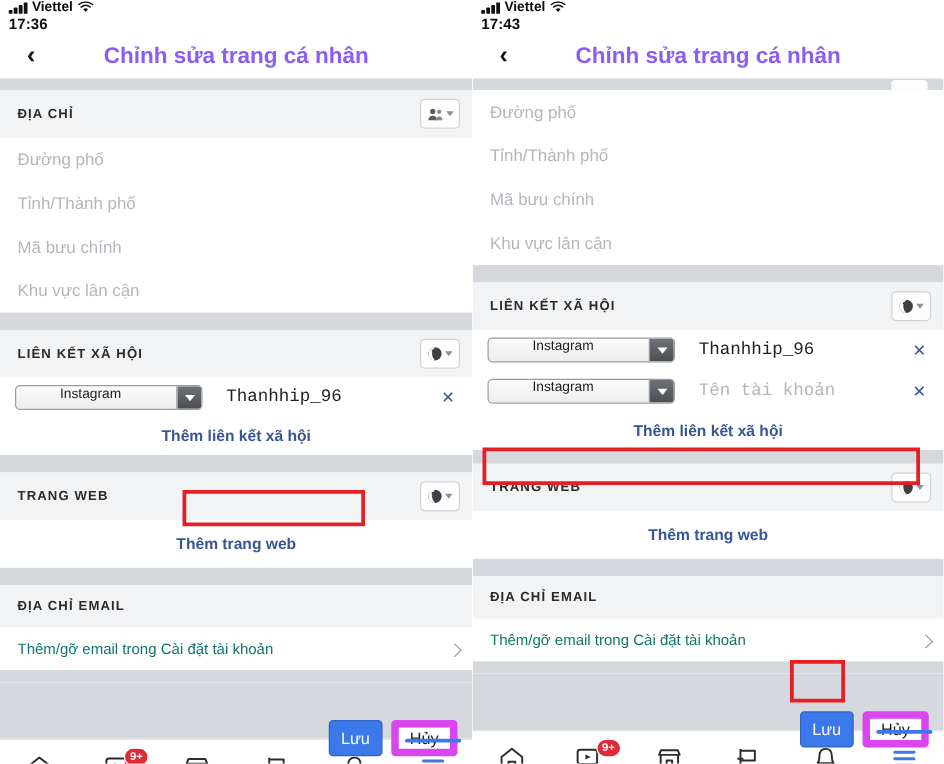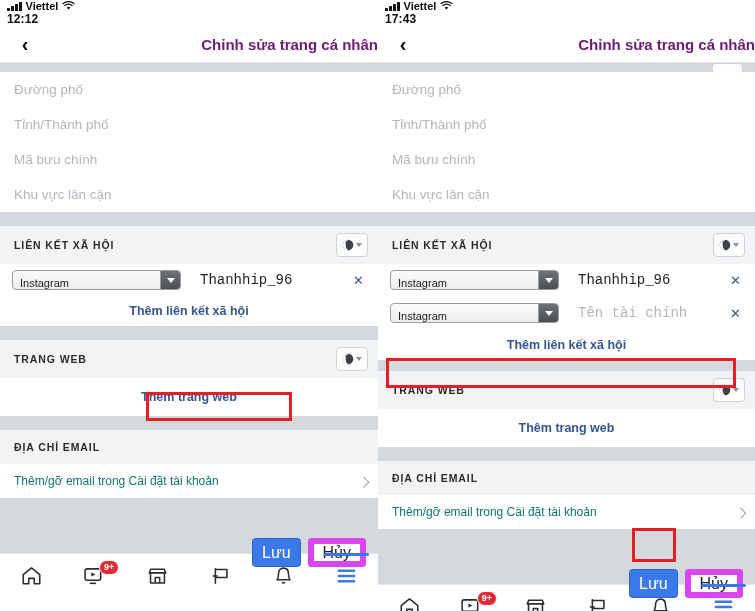--- a/index.html
+++ b/index.html
@@ -35,22 +35,22 @@
   .batt .nub { width: 1.6px; height: 4px; background: #111; border-radius: 0 1px 1px 0; margin-left: 1px; }
 
   
   .navbar {
     height: 36px; display: flex; align-items: center; position: relative;
     background: #fff; padding: 0 12px;
   }
   .back-btn { width: 26px; display: flex; align-items: center; justify-content: center;
               font-size: 20px; font-weight: 700; color: #111; line-height: 1; }
   .nav-title {
-    position: absolute; left: 0; right: 0; text-align: right;
-    font-size: 15px; font-weight: bold; color: #701a75; pointer-events: none;
+    position: absolute; left: 0; right: 0; text-align: center;
+    font-size: 18px; font-weight: bold; color: #8b5cf6; pointer-events: none;
   }
   .nav-divider { height: 1px; background: #e2e3e6; }
 
   
   .content { position: relative; background: #fff; overflow: hidden; }
   .band { background: #d5d8dd; }
   .band.thin { height: 9px; }
   .band.pad  { height: 14px; }
 
   .section-head {
@@ -72,23 +72,23 @@
   .ph-row {
     height: 35px; display: flex; align-items: center; padding: 0 14px;
     font-size: 13.5px; color: #b3b6bb; background: #fff;
   }
 
   .social-row {
     height: 32px; display: flex; align-items: center; padding: 0 12px;
     background: #fff; position: relative;
   }
   .select {
-    width: 169px; height: 20px; border: 1px solid #9a9ca0; border-radius: 4px;
+    width: 150px; height: 20px; border: 1px solid #9a9ca0; border-radius: 4px;
     background: linear-gradient(#fbfbfb,#eceded);
-    display: flex; align-items: flex-end; position: relative; overflow: hidden;
+    display: flex; align-items: flex-start; position: relative; overflow: hidden; padding-left: 28px;
   }
   .select .val { font-size: 11px; color: #1b1b1b; padding-left: 7px; }
   .select .arrow {
     position: absolute; right: 0; top: 0; bottom: 0; width: 20px;
     background: linear-gradient(#6e7175,#4b4e52);
     border-left: 1px solid #9a9ca0;
     display: flex; align-items: center; justify-content: center;
   }
   .select .arrow .tri { width: 0; height: 0; border-left: 4px solid transparent;
                         border-right: 4px solid transparent; border-top: 5px solid #fff; }
@@ -111,21 +111,21 @@
   }
   .chev { position: absolute; right: 13px; top: 50%; transform: translateY(-50%);
           width: 8px; height: 8px; border-right: 1.6px solid #9b9ea3;
           border-top: 1.6px solid #9b9ea3; rotate: 45deg; }
 
   
   .actionbar {
     background: #d5d8dd; height: 45px; display: flex; align-items: center;
     justify-content: flex-end; padding-right: 12px; gap: 7px; position: relative;
   }
-  .btn { height: 29px; min-width: 36px; border-radius: 3.5px; font-size: 16px;
+  .btn { height: 29px; min-width: 36px; border-radius: 3.5px; font-size: 13px;
          display: flex; align-items: center; justify-content: center; padding: 0 9px; margin-top: 44px; }
   .btn.primary { background: #3b79ea; color: #fff; border: 1px solid #2f63c4; }
   .btn.ghost   { background: #fff; color: #1c1e21; border: 6px solid #d946ef; }
 
   
   .tabbar {
     height: 45px; background: #fff; display: flex; align-items: center;
     border-top: 1px solid #e5e6e9;
   }
   .tab { flex: 1; display: flex; align-items: center; justify-content: center;
@@ -164,21 +164,21 @@
             <i></i>
             <i></i>
           </span>
         <span class="carrier">Viettel</span>
         <svg width="13" height="10" viewBox="0 0 13 10">
           <path d="M6.5 8.6 L4.6 6.4 A3.2 3.2 0 0 1 8.4 6.4 Z" fill="#111"></path>
           <path d="M2.9 4.6 A5.6 5.6 0 0 1 10.1 4.6" stroke="#111" stroke-width="1.3" fill="none" stroke-linecap="round"></path>
           <path d="M1.1 2.6 A8.3 8.3 0 0 1 11.9 2.6" stroke="#111" stroke-width="1.3" fill="none" stroke-linecap="round"></path>
         </svg>
       </div>
-      <div class="sb-center">12:12</div>
+      <div class="sb-center">17:36</div>
       <div class="sb-right">
         <svg width="11" height="11" viewBox="0 0 11 11">
           <circle cx="5.5" cy="5.5" r="4.6" fill="none" stroke="#111" stroke-width="1.1"></circle>
           <circle cx="5.5" cy="5.5" r="1.9" fill="#111"></circle>
         </svg>
         <svg width="11" height="11" viewBox="0 0 11 11">
           <circle cx="5.5" cy="6" r="4" fill="#111"></circle>
           <path d="M1.2 2.2 L3.2 .7 M9.8 2.2 L7.8 .7" stroke="#111" stroke-width="1.4" stroke-linecap="round"></path>
         </svg>
         <span>43%</span>
@@ -192,20 +192,32 @@
     <div class="navbar">
       <div class="back-btn">‹</div>
       <div class="nav-title">Chỉnh sửa trang cá nhân</div>
     </div>
     <div class="nav-divider"></div>
 
     <div class="content">
 
       <div class="band thin"></div>
 
+      <div class="section-head">
+        <span class="title">ĐỊA CHỈ</span>
+        <span class="aud-btn">
+          <svg width="13" height="11" viewBox="0 0 13 11">
+            <circle cx="4.2" cy="3.1" r="2.1" fill="#5a5d63"></circle>
+            <path d="M.7 10.2 c0-2.3 1.6-3.6 3.5-3.6 s3.5 1.3 3.5 3.6z" fill="#5a5d63"></path>
+            <circle cx="9.3" cy="3.4" r="1.7" fill="#85888e"></circle>
+            <path d="M6.6 10.2 c0-2 1.2-3.1 2.7-3.1 s2.7 1.1 2.7 3.1z" fill="#85888e"></path>
+          </svg>
+          <span class="caret"></span>
+        </span>
+      </div>
       <div class="ph-row">
           <span>Đường phố</span>
         </div>
       <div class="ph-row">
           <span>Tỉnh/Thành phố</span>
         </div>
       <div class="ph-row">
           <span>Mã bưu chính</span>
         </div>
       <div class="ph-row">
@@ -406,21 +418,21 @@
         <span class="remove">✕</span>
       </div>
 
       <div class="social-row" style="height:34px">
         <span class="select">
           <span class="val">Instagram</span>
           <span class="arrow">
               <span class="tri"></span>
             </span>
         </span>
-        <span class="uname placeholder">Tên tài chính</span>
+        <span class="uname placeholder">Tên tài khoản</span>
         <span class="remove">✕</span>
       </div>
 
       <div class="link-row">
         <span class="link">Thêm liên kết xã hội</span>
       </div>
 
       <div class="band pad" style="height:11px"></div>
 
       <div class="section-head">

